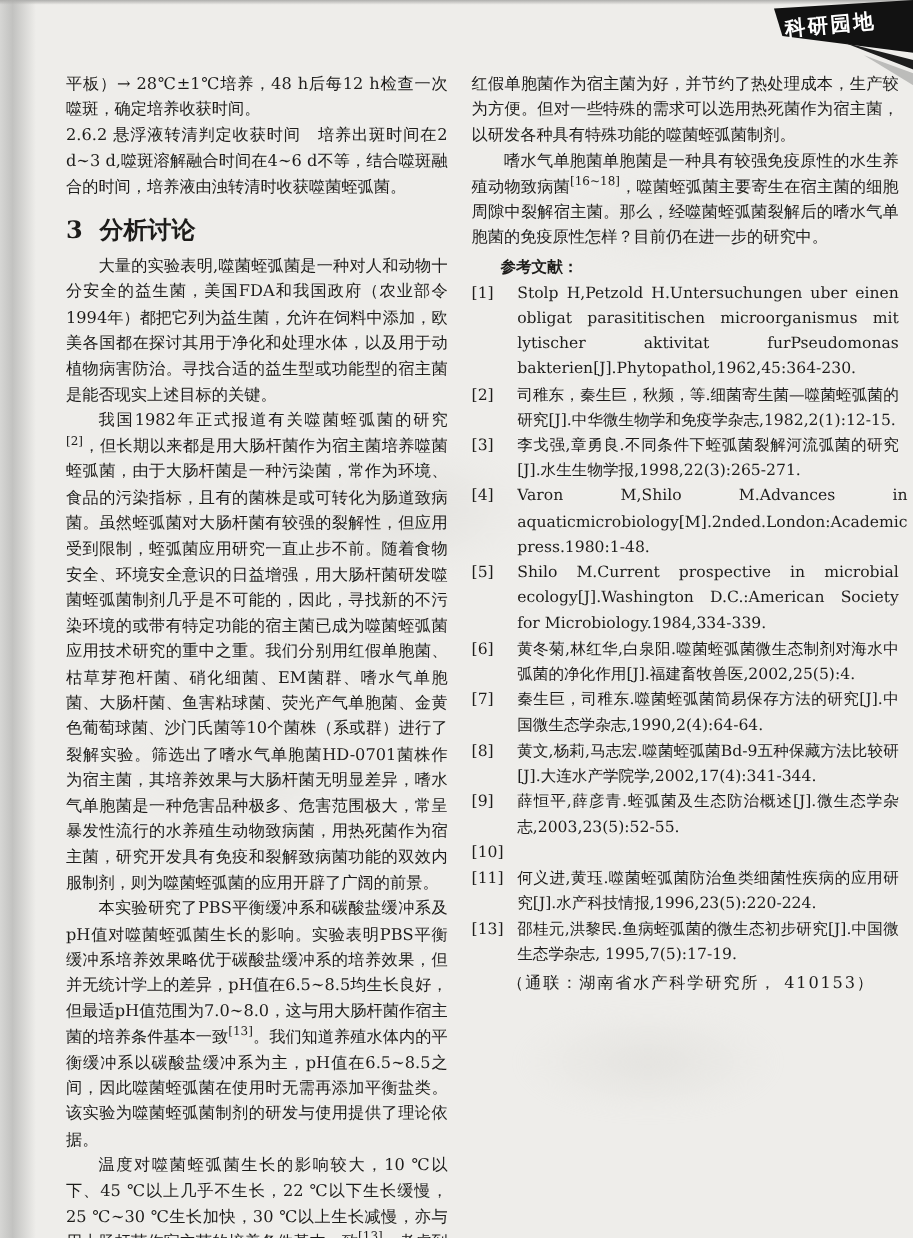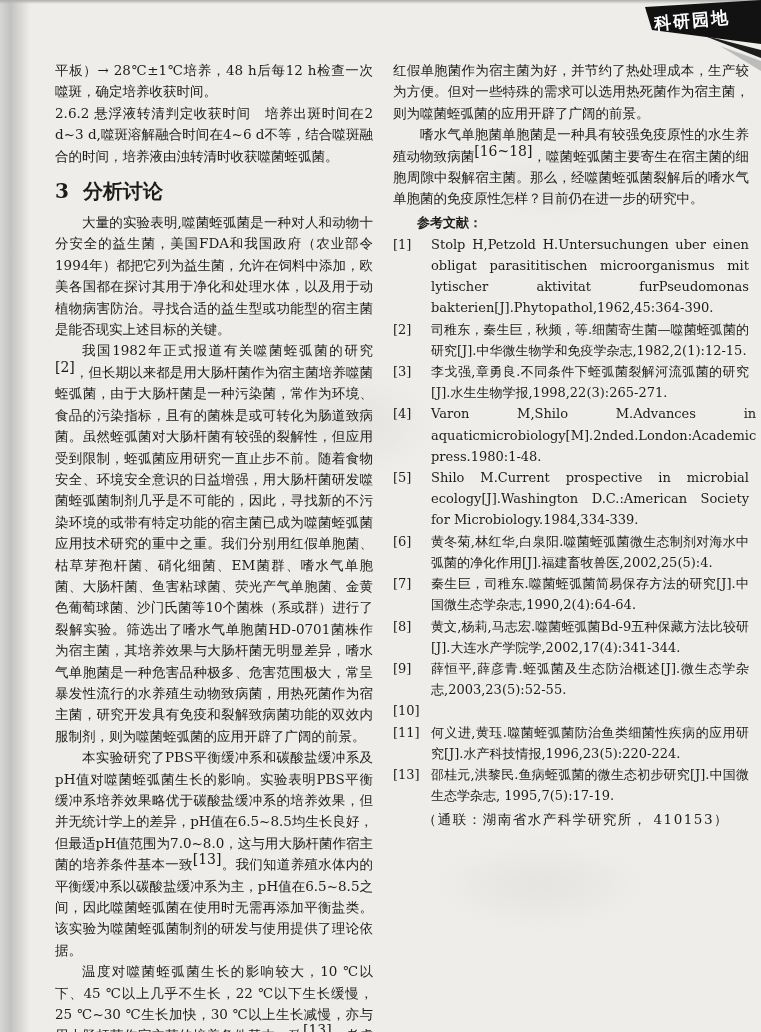--- a/index.html
+++ b/index.html
@@ -48,21 +48,21 @@
     position:absolute;top:60px;left:55px;z-index:2;
     display:flex;gap:20px;
   }
   .col-left{width:318px;}
   .col-right{width:356px;}
   .para{
     margin:0;font-size:13.5px;line-height:21.4px;
     text-align:justify;
   }
   .para.indent{text-indent:2em;}
-  sup{font-size:14px;line-height:0;}
+  sup{font-size:10px;line-height:0;}
   .sec-heading{
     margin:11px 0 7px 0;font-size:20px;font-weight:bold;
   }
   .sec-heading .sec-num{margin-right:14px;}
   .refs-heading{
     margin:4px 0 2px 24px;font-size:13px;font-weight:bold;
   }
   .ref-item{display:flex;font-size:13px;line-height:21.2px;}
   .ref-no{flex:none;width:38px;}
   .ref-text{flex:1;text-align:justify;}
@@ -94,27 +94,27 @@
   <div class="col-left" id="col-left">
       <p class="para">平板）→ 28℃±1℃培养，48 h后每12 h检查一次噬斑，确定培养收获时间。</p>
       <p class="para">2.6.2 悬浮液转清判定收获时间　培养出斑时间在2 d~3 d,噬斑溶解融合时间在4~6 d不等，结合噬斑融合的时间，培养液由浊转清时收获噬菌蛭弧菌。</p>
       <div class="sec-heading"><span class="sec-num">3</span><span>分析讨论</span></div>
       <p class="para indent">大量的实验表明,噬菌蛭弧菌是一种对人和动物十分安全的益生菌，美国FDA和我国政府（农业部令1994年）都把它列为益生菌，允许在饲料中添加，欧美各国都在探讨其用于净化和处理水体，以及用于动植物病害防治。寻找合适的益生型或功能型的宿主菌是能否现实上述目标的关键。</p>
       <p class="para indent">我国1982年正式报道有关噬菌蛭弧菌的研究<sup>[2]</sup>，但长期以来都是用大肠杆菌作为宿主菌培养噬菌蛭弧菌，由于大肠杆菌是一种污染菌，常作为环境、食品的污染指标，且有的菌株是或可转化为肠道致病菌。虽然蛭弧菌对大肠杆菌有较强的裂解性，但应用受到限制，蛭弧菌应用研究一直止步不前。随着食物安全、环境安全意识的日益增强，用大肠杆菌研发噬菌蛭弧菌制剂几乎是不可能的，因此，寻找新的不污染环境的或带有特定功能的宿主菌已成为噬菌蛭弧菌应用技术研究的重中之重。我们分别用红假单胞菌、枯草芽孢杆菌、硝化细菌、EM菌群、嗜水气单胞菌、大肠杆菌、鱼害粘球菌、荧光产气单胞菌、金黄色葡萄球菌、沙门氏菌等10个菌株（系或群）进行了裂解实验。筛选出了嗜水气单胞菌HD-0701菌株作为宿主菌，其培养效果与大肠杆菌无明显差异，嗜水气单胞菌是一种危害品种极多、危害范围极大，常呈暴发性流行的水养殖生动物致病菌，用热死菌作为宿主菌，研究开发具有免疫和裂解致病菌功能的双效内服制剂，则为噬菌蛭弧菌的应用开辟了广阔的前景。</p>
       <p class="para indent">本实验研究了PBS平衡缓冲系和碳酸盐缓冲系及pH值对噬菌蛭弧菌生长的影响。实验表明PBS平衡缓冲系培养效果略优于碳酸盐缓冲系的培养效果，但并无统计学上的差异，pH值在6.5~8.5均生长良好，但最适pH值范围为7.0~8.0，这与用大肠杆菌作宿主菌的培养条件基本一致<sup>[13]</sup>。我们知道养殖水体内的平衡缓冲系以碳酸盐缓冲系为主，pH值在6.5~8.5之间，因此噬菌蛭弧菌在使用时无需再添加平衡盐类。该实验为噬菌蛭弧菌制剂的研发与使用提供了理论依据。</p>
       <p class="para indent">温度对噬菌蛭弧菌生长的影响较大，10 ℃以下、45 ℃以上几乎不生长，22 ℃以下生长缓慢，25 ℃~30 ℃生长加快，30 ℃以上生长减慢，亦与用大肠杆菌作宿主菌的培养条件基本一致<sup>[13]</sup>。考虑到噬菌蛭弧菌对宿主菌形成噬斑的时间需要3 d左右，因此其制剂最好在22 ℃以上施用效果较好。</p>
     </div>
   <div class="col-right" id="col-right">
-      <p class="para">红假单胞菌作为宿主菌为好，并节约了热处理成本，生产较为方便。但对一些特殊的需求可以选用热死菌作为宿主菌，则为噬菌蛭弧菌的应用开辟了广阔的前景。</p>
+      <p class="para">红假单胞菌作为宿主菌为好，并节约了热处理成本，生产较为方便。但对一些特殊的需求可以选用热死菌作为宿主菌，以研发各种具有特殊功能的噬菌蛭弧菌制剂。</p>
       <p class="para indent">嗜水气单胞菌单胞菌是一种具有较强免疫原性的水生养殖动物致病菌<sup>[16~18]</sup>，噬菌蛭弧菌主要寄生在宿主菌的细胞周隙中裂解宿主菌。那么，经噬菌蛭弧菌裂解后的嗜水气单胞菌的免疫原性怎样？目前仍在进一步的研究中。</p>
       <div class="refs-heading">参考文献：</div>
       <div>
         <div class="ref-item">
           <span class="ref-no">[1]</span>
-          <span class="ref-text">Stolp H,Petzold H.Untersuchungen uber einen obligat parasititischen microorganismus mit lytischer aktivitat furPseudomonas bakterien[J].Phytopathol,1962,45:364-390.</span>
+          <span class="ref-text">Stolp H,Petzold H.Untersuchungen uber einen obligat parasititischen microorganismus mit lytischer aktivitat furPseudomonas bakterien[J].Phytopathol,1962,45:364-230.</span>
         </div>
         <div class="ref-item">
           <span class="ref-no">[2]</span>
           <span class="ref-text">司稚东，秦生巨，秋频，等.细菌寄生菌—噬菌蛭弧菌的研究[J].中华微生物学和免疫学杂志,1982,2(1):12-15.</span>
         </div>
         <div class="ref-item">
           <span class="ref-no">[3]</span>
           <span class="ref-text">李戈强,章勇良.不同条件下蛭弧菌裂解河流弧菌的研究[J].水生生物学报,1998,22(3):265-271.</span>
         </div>
         <div class="ref-item">

